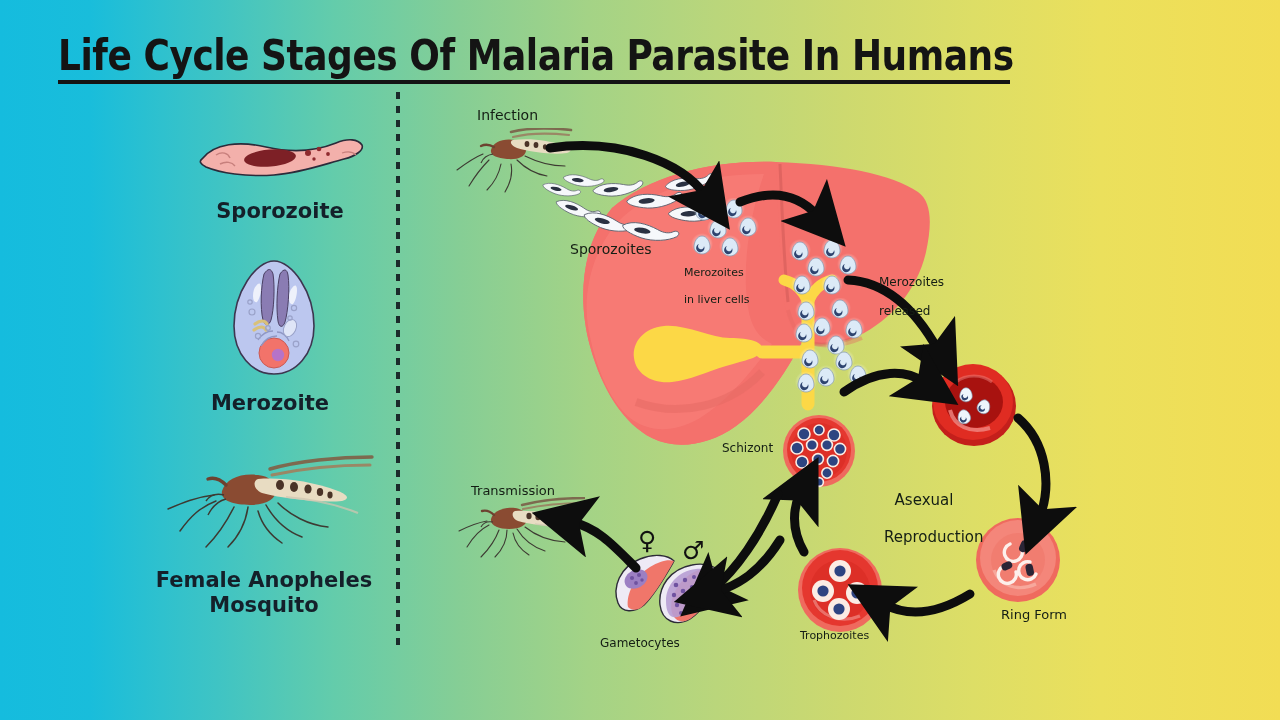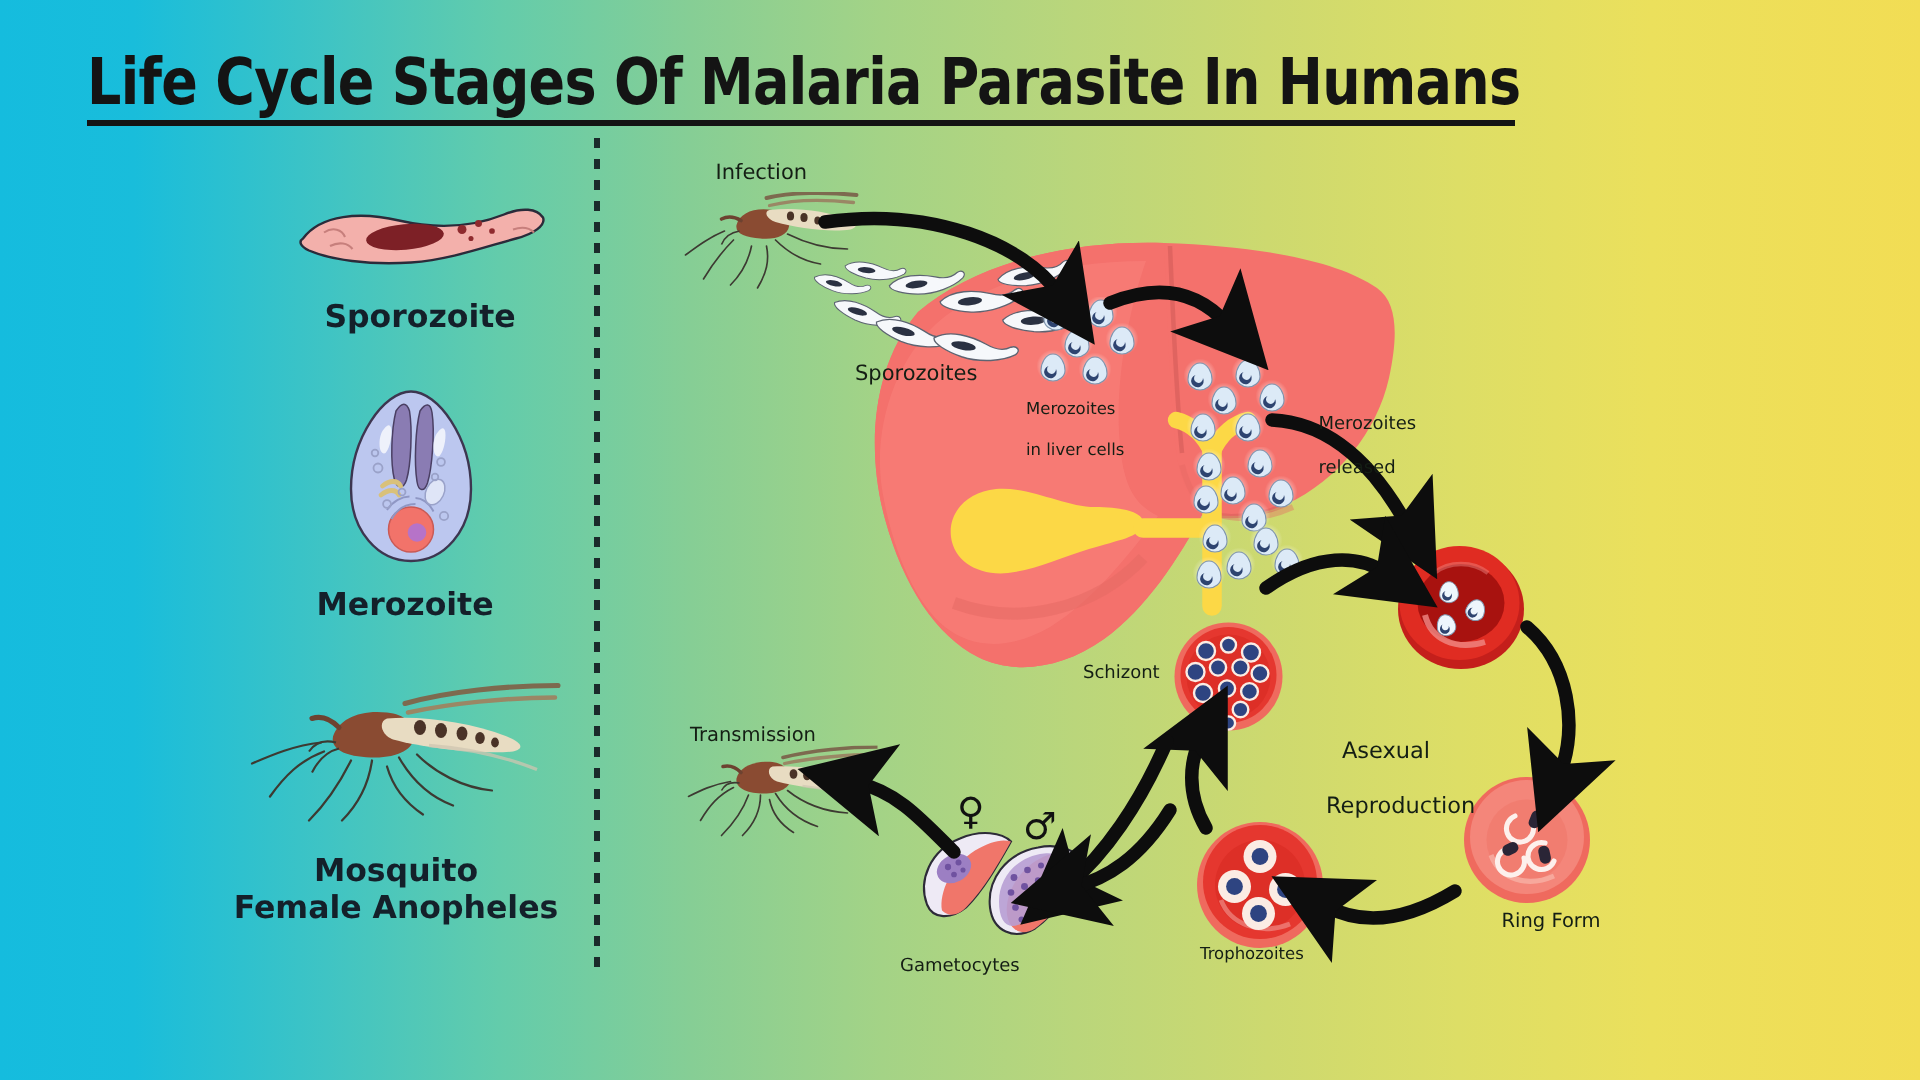--- a/index.html
+++ b/index.html
@@ -62,21 +62,21 @@
   #lab-infection{left:477px;top:107px;font-size:14px;}
   #lab-sporozoites{left:570px;top:241px;font-size:14px;}
   #lab-merozoites-liver{left:684px;top:253px;font-size:11px;}
   #lab-merozoites-released{left:879px;top:260px;font-size:12px;}
   #lab-rbc-infected{left:996px;top:333px;font-size:12px;}
   #lab-asexual{left:884px;top:473px;font-size:15px;text-align:center;width:80px;}
   #lab-schizont{left:722px;top:441px;font-size:12px;}
   #lab-ringform{left:1001px;top:607px;font-size:13px;}
   #lab-trophozoites{left:800px;top:629px;font-size:11px;}
   #lab-gametocytes{left:600px;top:636px;font-size:12px;}
-  #lab-transmission{left:460px;top:483px;font-size:13px;}
+  #lab-transmission{left:471px;top:483px;font-size:13px;}
 
   .gsym{
     position:absolute;color:#111;font-size:25px;line-height:1;
     font-family:"DejaVu Sans","Liberation Sans",sans-serif;
   }
   #sym-female{left:638px;top:528px;}
   #sym-male{left:682px;top:538px;}
 
   svg{display:block;}
   .abs{position:absolute;}
@@ -151,22 +151,22 @@
       <ellipse cx="168" cy="40" rx="2.6" ry="3.4"></ellipse>
     </g>
     <path d="M64 30 C58 24 52 22 46 24" fill="none" stroke="#6d4230" stroke-width="3.4" stroke-linecap="round"></path>
     <path d="M62 40 C54 38 48 40 44 46" fill="none" stroke="#3d3a32" stroke-width="1.4"></path>
     <path d="M64 44 C56 46 50 52 46 60" fill="none" stroke="#3d3a32" stroke-width="1.4"></path>
     <path d="M108 14 C136 6 176 2 210 2" fill="none" stroke="#7d6a4f" stroke-width="3.4" stroke-linecap="round"></path>
     <path d="M110 20 C138 14 176 10 208 10" fill="none" stroke="#9a8765" stroke-width="3" stroke-linecap="round"></path>
     <path d="M124 42 C150 44 176 50 196 58" fill="none" stroke="#cfc6b0" stroke-width="2.2" opacity="0.75"></path>
   </svg>
   <div class="legend-label" id="lbl-mosquito">
+    <div>Female Anopheles</div>
     <div>Mosquito</div>
-    <div>Female Anopheles</div>
   </div>
 
   <svg class="abs" style="left:540px;top:150px;" width="400" height="300" viewBox="0 0 400 300">
     <path d="M72 58 C110 26 170 10 236 12 C300 14 352 24 378 42 C392 52 392 74 386 102
              C378 138 352 170 318 186 C300 194 280 196 262 192
              C246 222 224 256 196 276 C168 296 136 300 112 288
              C84 274 62 240 50 196 C38 152 40 96 72 58 Z" fill="#f4716c"></path>
     <path d="M236 12 C238 60 240 110 244 150 C246 168 252 182 262 192
              C246 222 224 256 196 276 C168 296 136 300 112 288
              C84 274 62 240 50 196 C38 152 40 96 72 58

